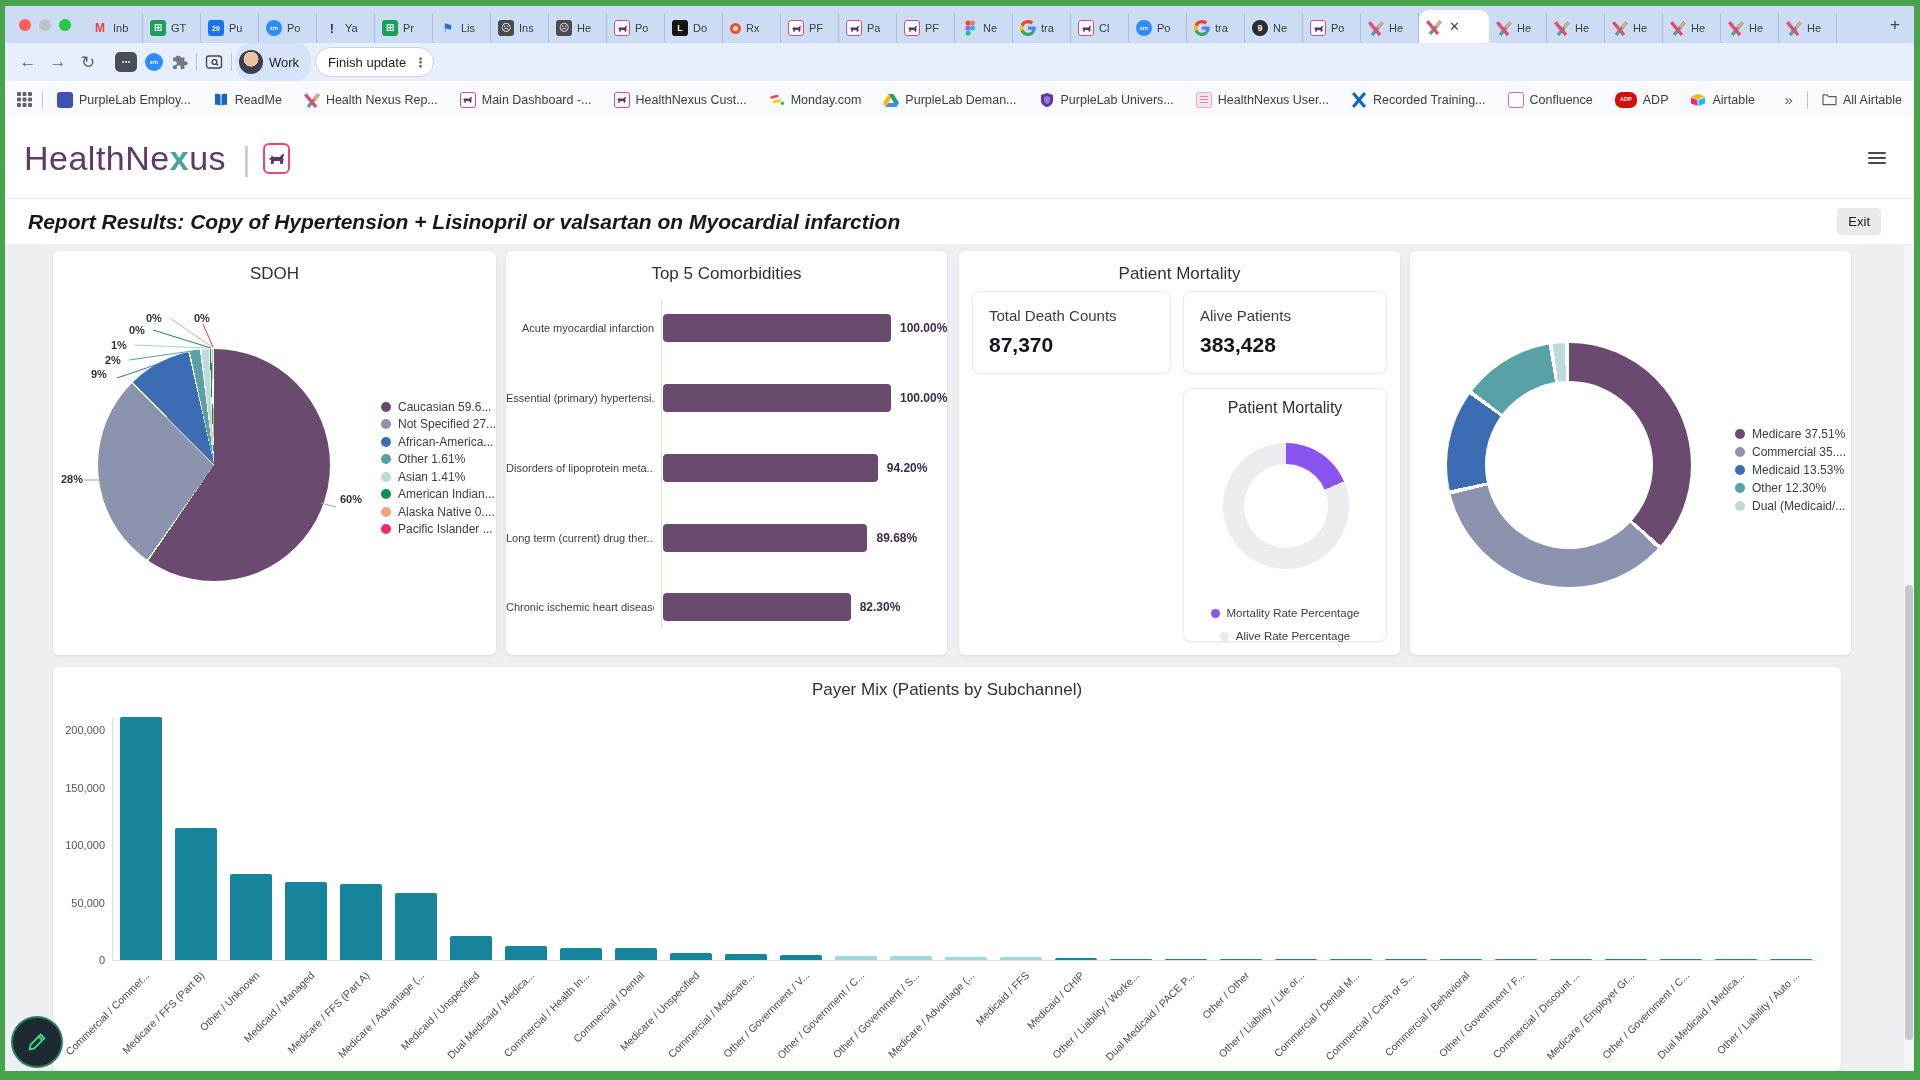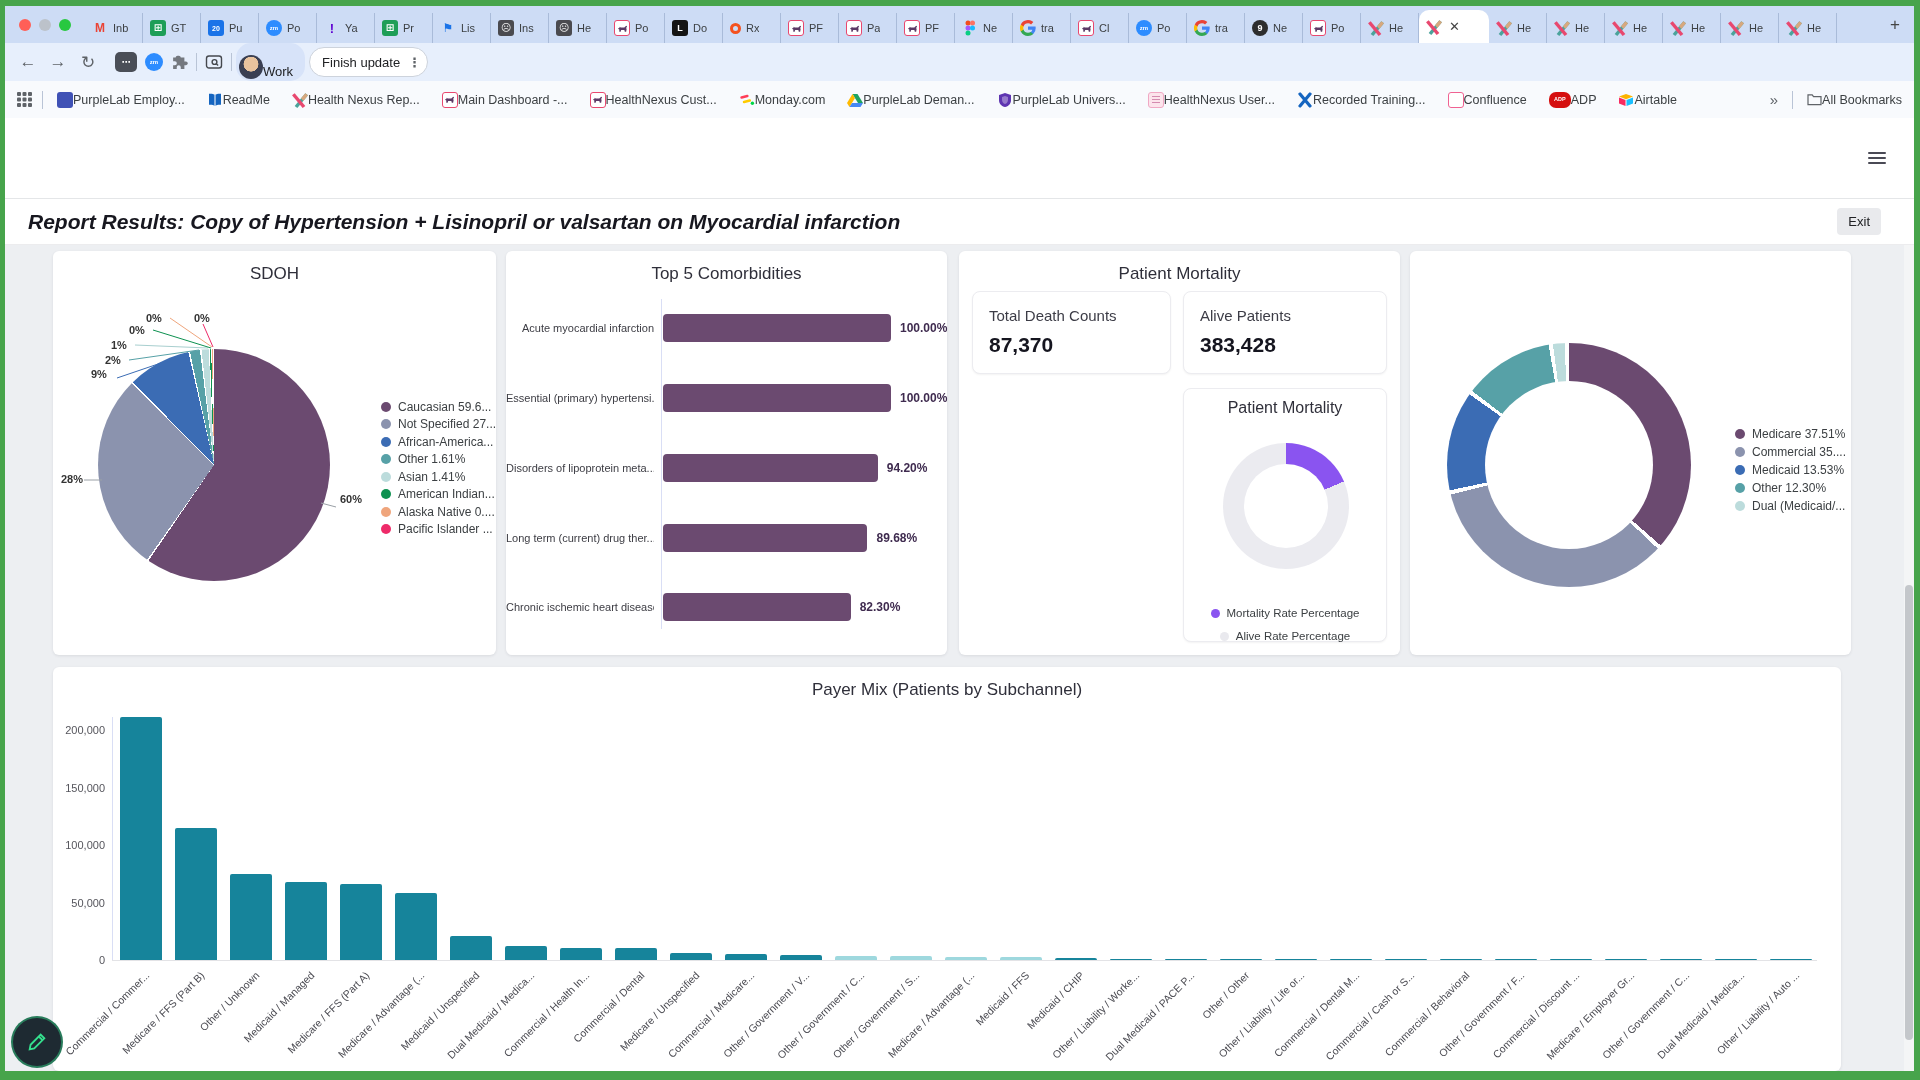--- a/index.html
+++ b/index.html
@@ -23,25 +23,25 @@
   .tab.active{background:#fff;border-radius:10px 10px 0 0;max-width:70px;height:33px;border-right:none;}
   .tab.active .close{font-size:13px;color:#444;margin-left:2px;}
   .newtab{width:26px;height:26px;border-radius:50%;display:flex;align-items:center;justify-content:center;font-size:17px;color:#444;flex:none;cursor:pointer;}
   .fav{width:16px;height:16px;border-radius:4px;display:inline-flex;align-items:center;justify-content:center;font-size:9px;font-weight:700;flex:none;line-height:1;}
   .toolbar{position:absolute;left:5px;right:6px;top:43px;height:38px;background:#e7effc;display:flex;align-items:center;padding:0 10px;gap:4px;}
   .navbtn{width:26px;height:26px;display:flex;align-items:center;justify-content:center;font-size:17px;color:#5f6368;cursor:pointer;flex:none;}
   .urlbar{height:28px;background:#fff;border-radius:14px;flex:none;width:1310px;display:flex;align-items:center;padding:0 10px;gap:8px;margin-left:6px;}
   .url{font-size:13px;color:#202124;flex:1;white-space:nowrap;overflow:hidden;}
   .exts{display:flex;align-items:center;gap:8px;margin-left:10px;}
   .sep{width:1px;height:18px;background:#b9c4d6;}
-  .profile{height:38px;background:#d7e3f9;border-radius:15px;display:flex;align-items:flex-end;padding:2px 12px 2px 3px;font-size:13px;color:#202124;cursor:pointer;}
+  .profile{height:38px;background:#d7e3f9;border-radius:15px;display:flex;align-items:center;gap:6px;padding:2px 12px 2px 3px;font-size:13px;color:#202124;cursor:pointer;}
   .avatar{width:24px;height:24px;border-radius:50%;background:radial-gradient(circle at 50% 38%,#e8c39e 38%,#3a3f52 40%);}
   .update{height:30px;background:#fff;border:1px solid #cdd3dc;border-radius:15px;display:flex;align-items:center;gap:8px;padding:0 6px 0 12px;font-size:13px;color:#202124;cursor:pointer;white-space:nowrap;}
   .bookbar{position:absolute;left:5px;right:6px;top:81px;height:37px;background:#f8fafd;display:flex;align-items:center;padding:0 12px;font-size:12.5px;color:#3c4043;}
-  .bm{display:flex;align-items:center;margin-right:22px;white-space:nowrap;cursor:pointer;}
+  .bm{display:flex;align-items:center;gap:6px;margin-right:22px;white-space:nowrap;cursor:pointer;}
   .bm-right{margin-left:auto;display:flex;align-items:center;gap:14px;}
   
   .site-header{position:absolute;left:5px;right:6px;top:118px;height:81px;background:#fff;border-bottom:1px solid #e4e6e8;display:flex;align-items:center;padding:0 28px 0 19px;}
   .logo{font-size:34px;color:#5e3a68;letter-spacing:.5px;display:flex;align-items:center;gap:10px;}
   .logo .lx{color:#4ba39b;font-weight:700;}
   .logo .pipe{color:#c9c9cf;font-weight:300;margin:0 2px 0 6px;}
   .dogbox{width:27px;height:31px;border:2px solid #e8486f;border-radius:6px;display:flex;align-items:center;justify-content:center;background:#fff;}
   .burger{margin-left:auto;display:flex;flex-direction:column;gap:3px;cursor:pointer;}
   .burger span{display:block;width:18px;height:2px;background:#4a4a55;border-radius:1px;}
   .title-row{position:absolute;left:5px;right:6px;top:199px;height:46px;background:#fff;border-bottom:1px solid #ececee;display:flex;align-items:center;padding:0 33px 0 23px;}
@@ -429,26 +429,35 @@
         <span>Airtable</span>
       </span>
     </span>
   <span class="bm-right">
     <span style="color:#5f6368;font-size:15px">»</span>
     <span class="sep"></span>
     <span class="bm" style="margin-right:0">
       <svg width="15" height="13" viewBox="0 0 16 14">
           <path fill="none" stroke="#5f6368" stroke-width="1.3" d="M1 2h4.5L7 4h8v8.5H1z"></path>
         </svg>
-      <span>All Bookmarks</span>
+      <span>All Airtable</span>
     </span>
   </span>
 </div>
 
 <div class="site-header">
+  <div class="logo">
+    <span><span>HealthNe</span><span class="lx">x</span><span>us</span></span>
+    <span class="pipe">|</span>
+    <span class="dogbox">
+      <svg width="19" height="19" viewBox="0 0 24 24">
+          <path fill="#5c3a66" d="M2 12l3-1 1-3 2 2h8l4-4 2 1-2 4 1 2-1 6h-3l-1-4H9l-1 4H5v-5l-2-1z"></path>
+        </svg>
+    </span>
+  </div>
   <div class="burger">
       <span></span>
       <span></span>
       <span></span>
     </div>
 </div>
 
 <div class="title-row">
   <span class="rpt-title">Report Results: Copy of Hypertension + Lisinopril or valsartan on Myocardial infarction</span>
   <span class="exit-btn">Exit</span>

